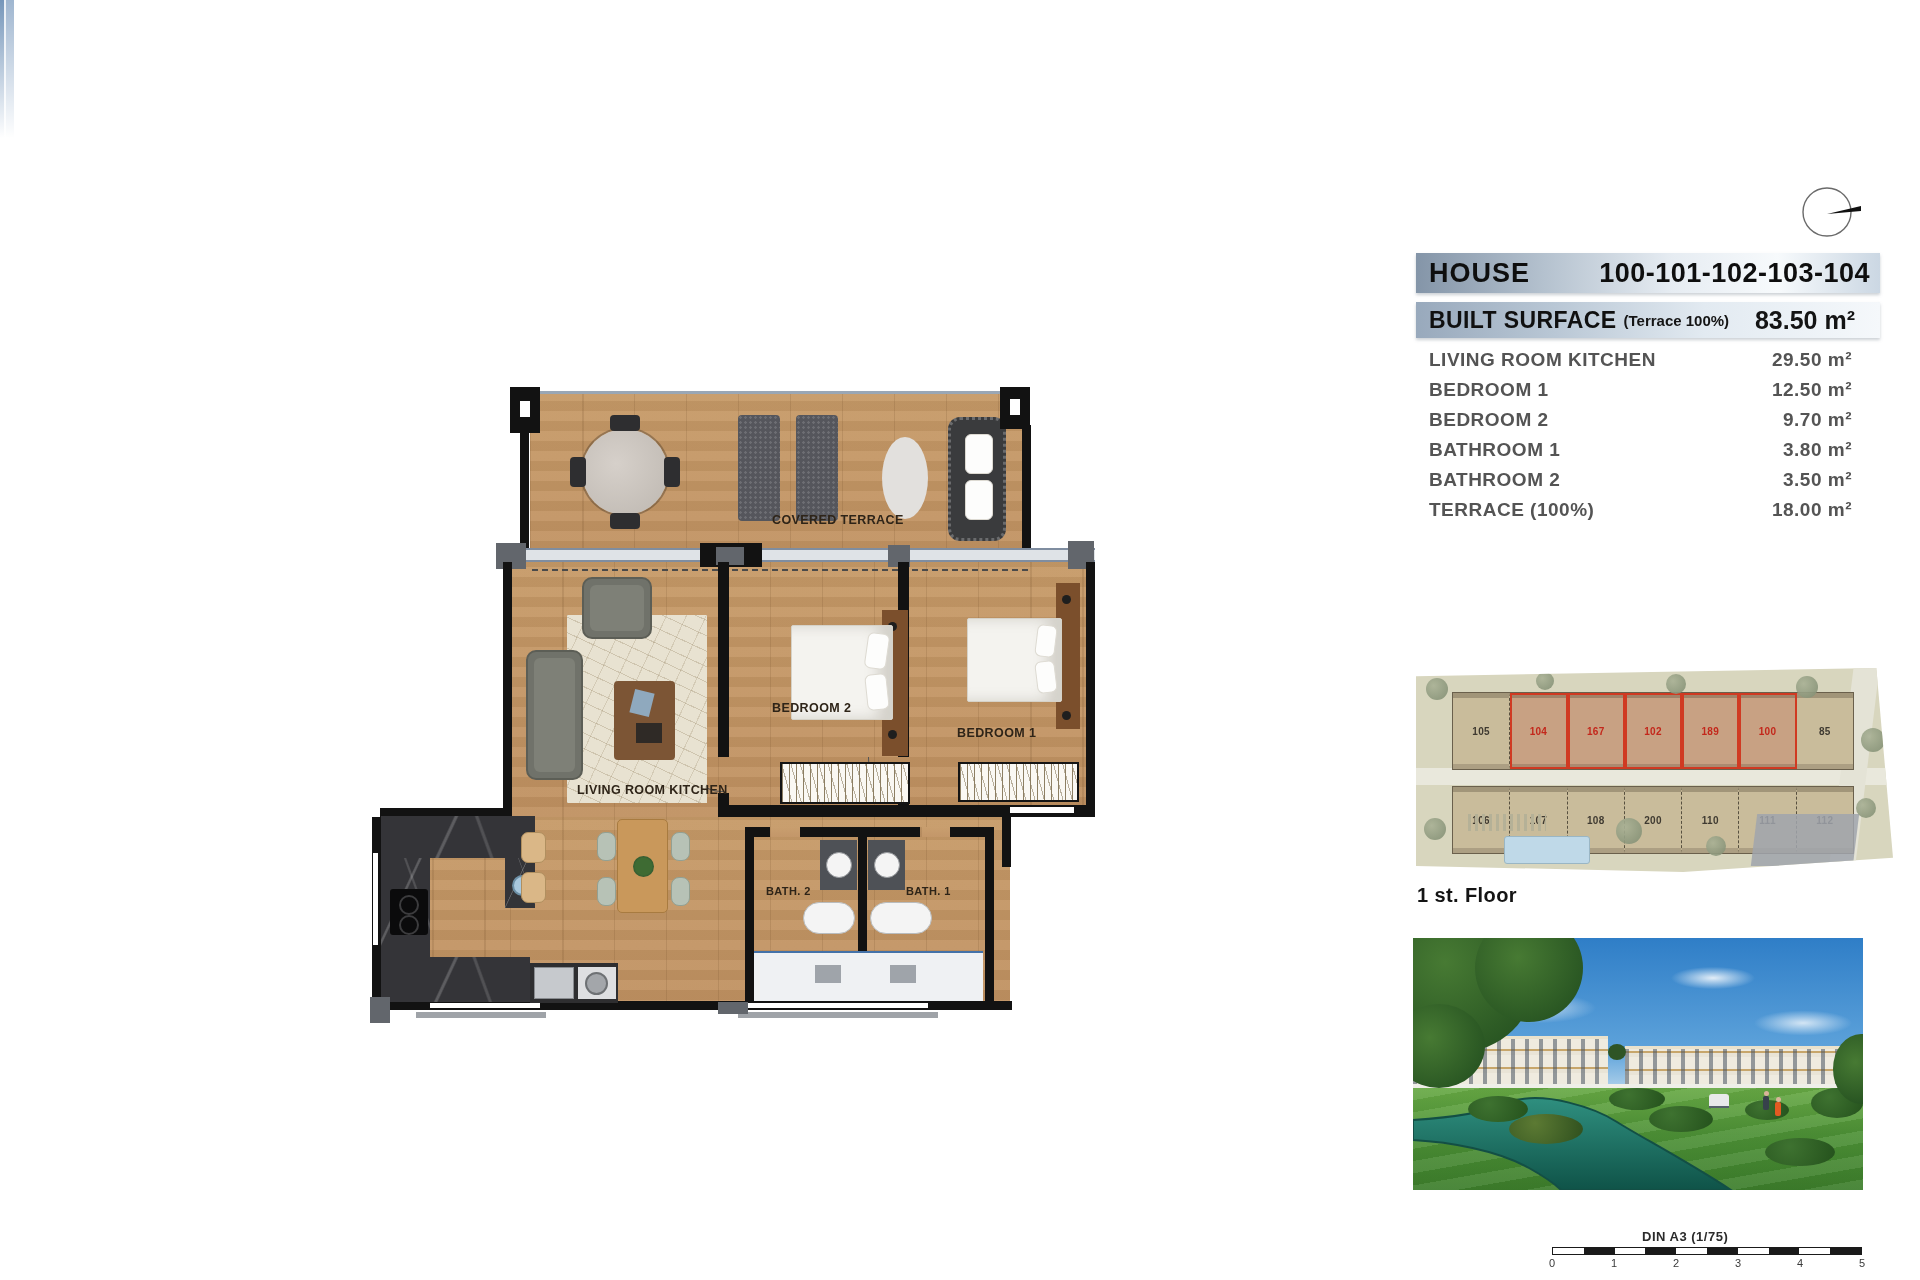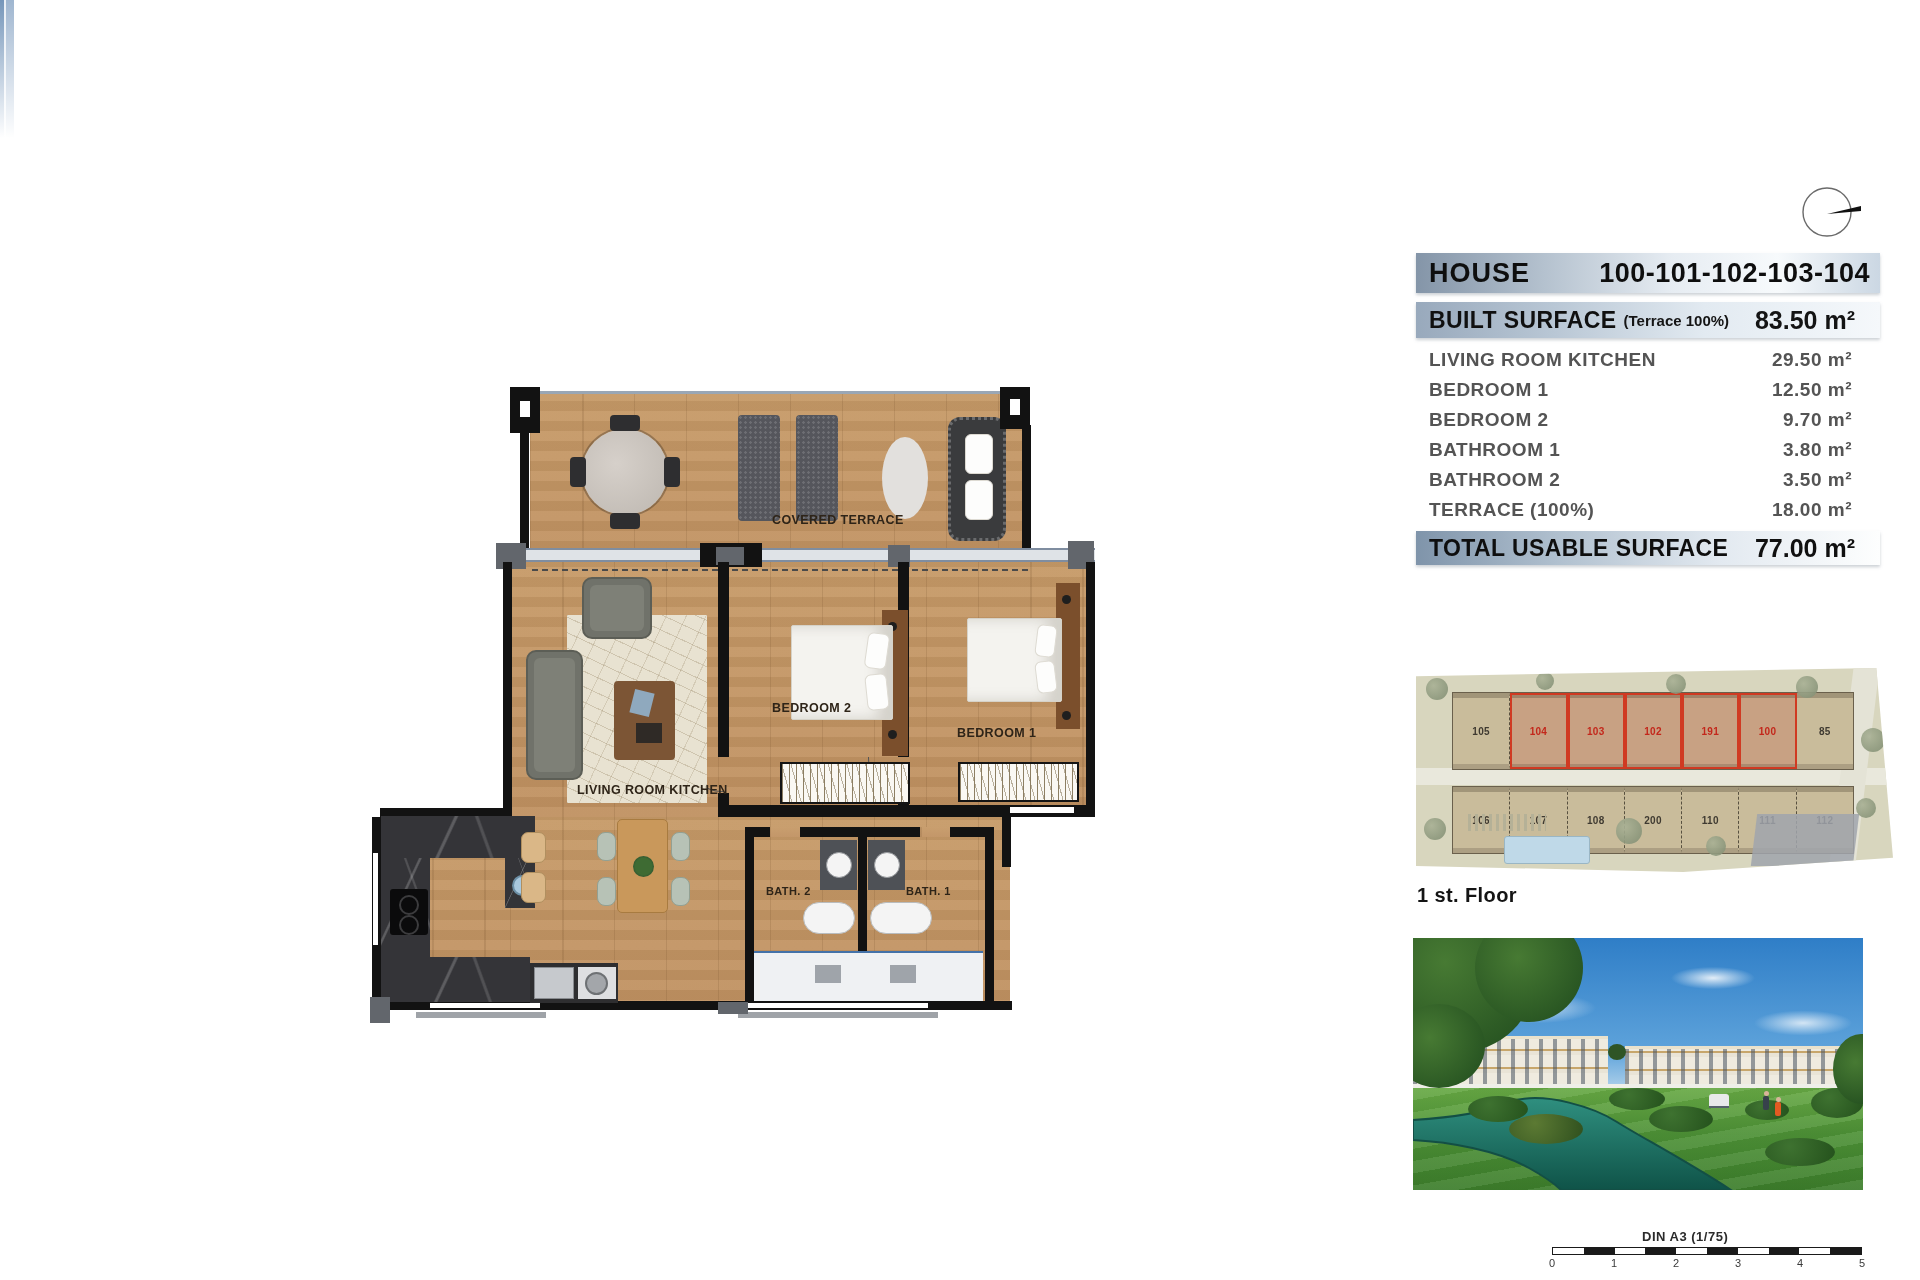--- a/index.html
+++ b/index.html
@@ -327,44 +327,40 @@
     <div class="room-row">
       <span class="r-label">BATHROOM 2</span>
       <span class="r-value">3.50 m²</span>
     </div>
     <div class="room-row">
       <span class="r-label">TERRACE (100%)</span>
       <span class="r-value">18.00 m²</span>
     </div>
   </div>
 
-  <div class="abs bar bar-total">
-    <span class="t-label">TOTAL USABLE SURFACE</span>
-    <span class="t-value">77.00 m²</span>
-  </div>
 
   <div class="abs siteplan">
     <div class="road-mid"></div>
     <div class="road-right"></div>
 
     <div class="bstrip top">
       <div class="unit">
           <span>105</span>
         </div>
       <div class="unit hl">
           <span>104</span>
         </div>
       <div class="unit hl">
-          <span>103</span>
+          <span>167</span>
         </div>
       <div class="unit hl">
           <span>102</span>
         </div>
       <div class="unit hl">
-          <span>191</span>
+          <span>189</span>
         </div>
       <div class="unit hl">
           <span>100</span>
         </div>
       <div class="unit">
           <span>85</span>
         </div>
     </div>
 
     <div class="bstrip bottom">

